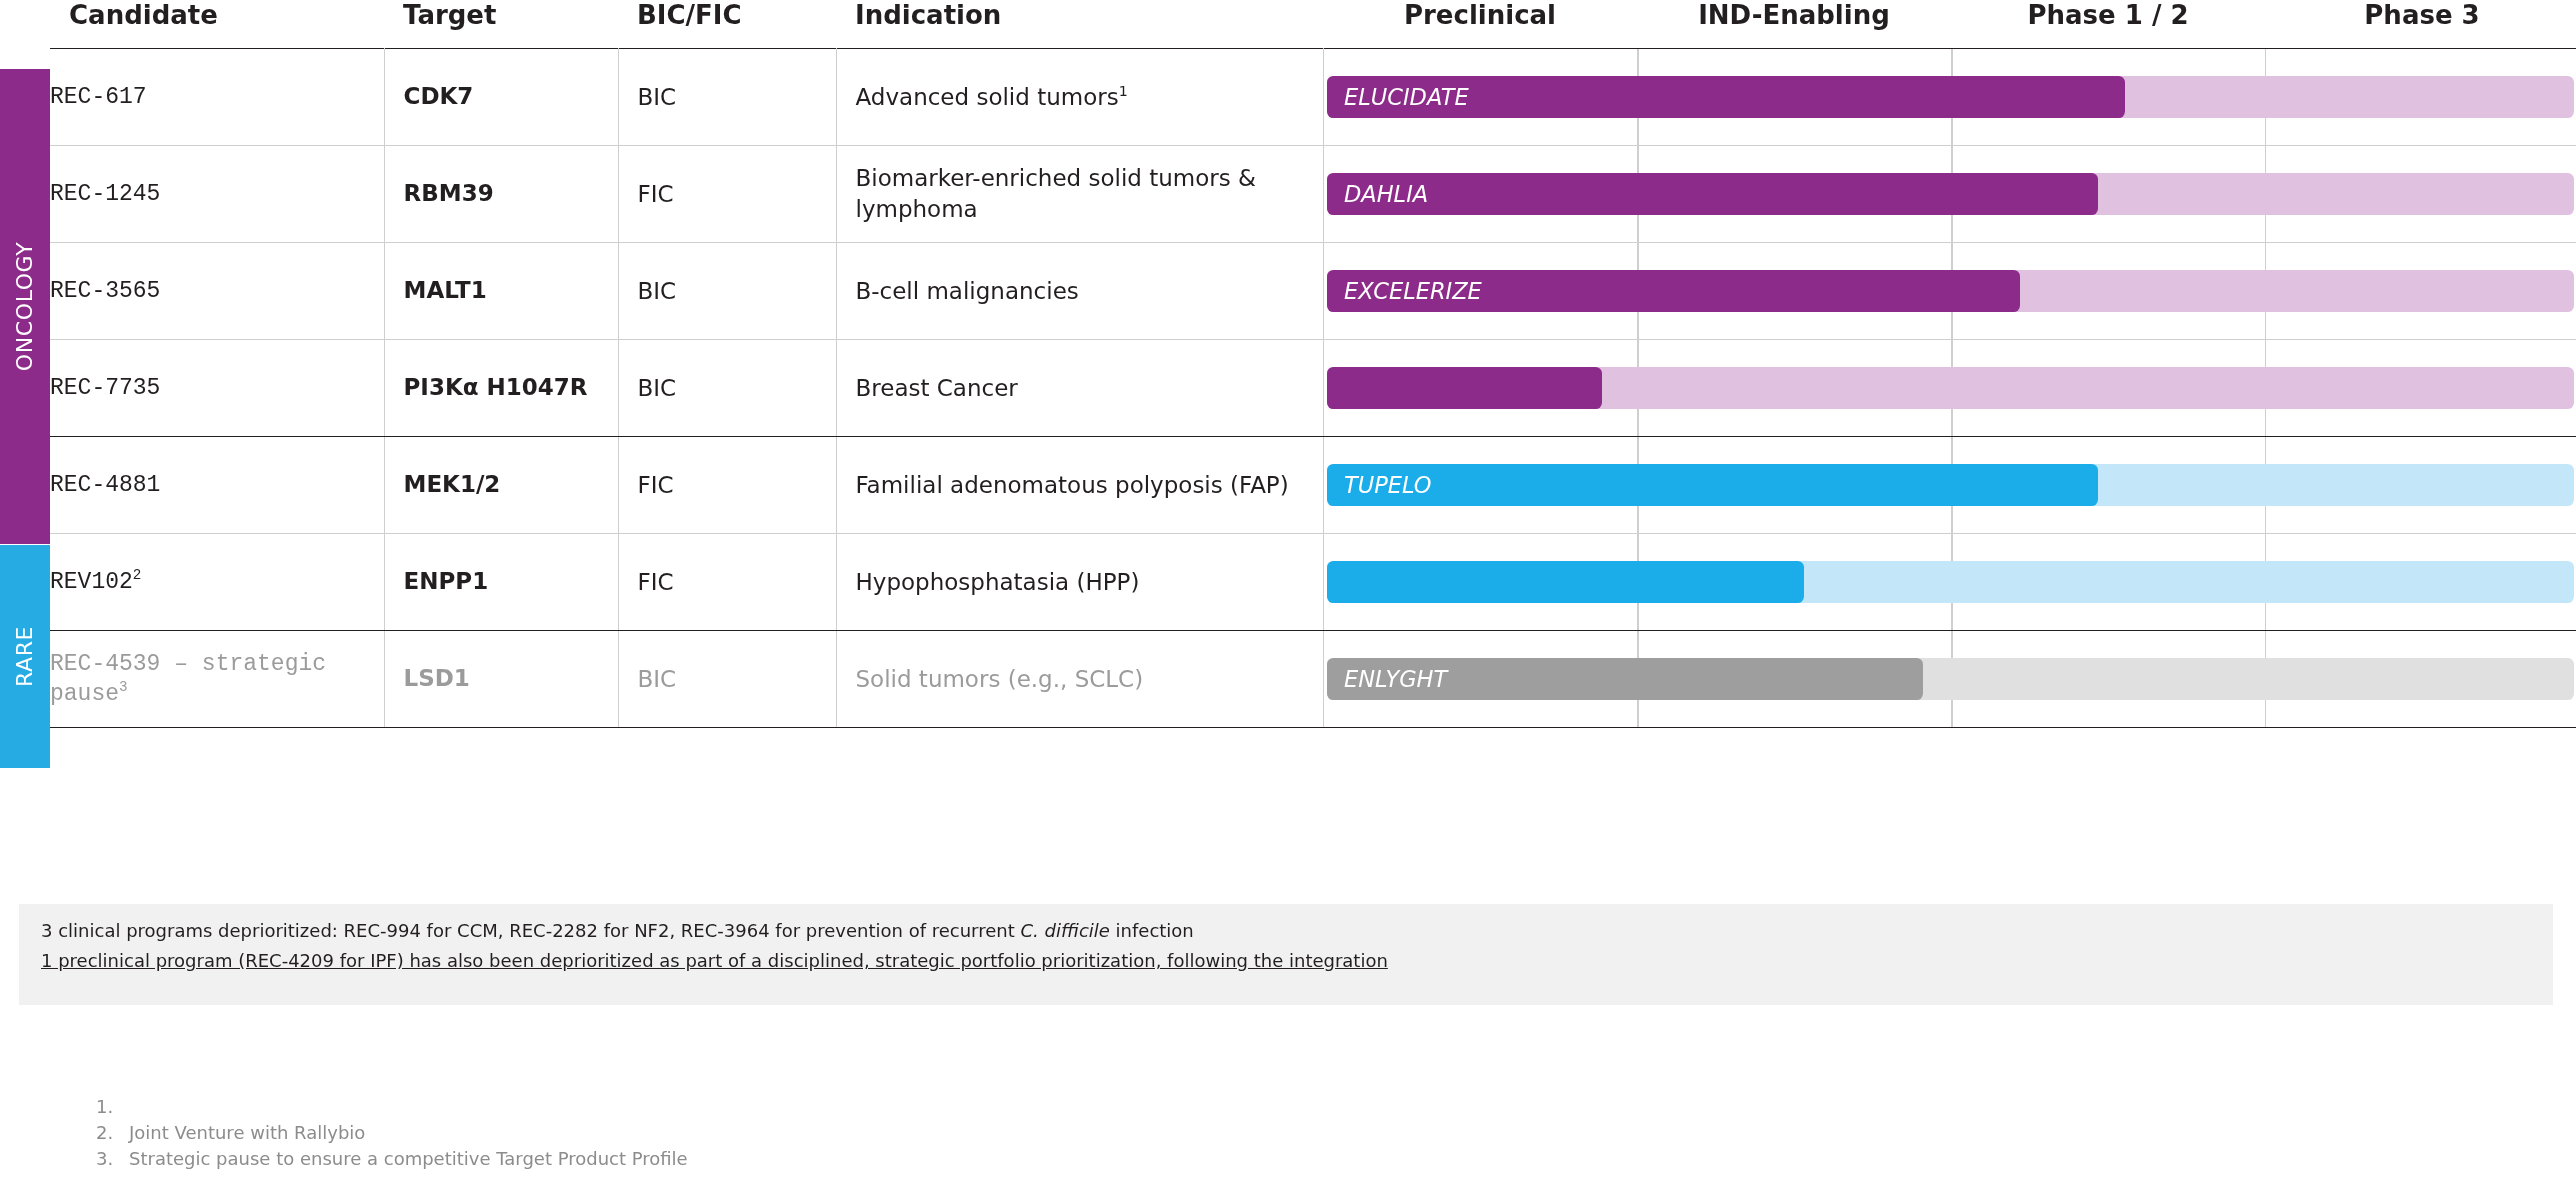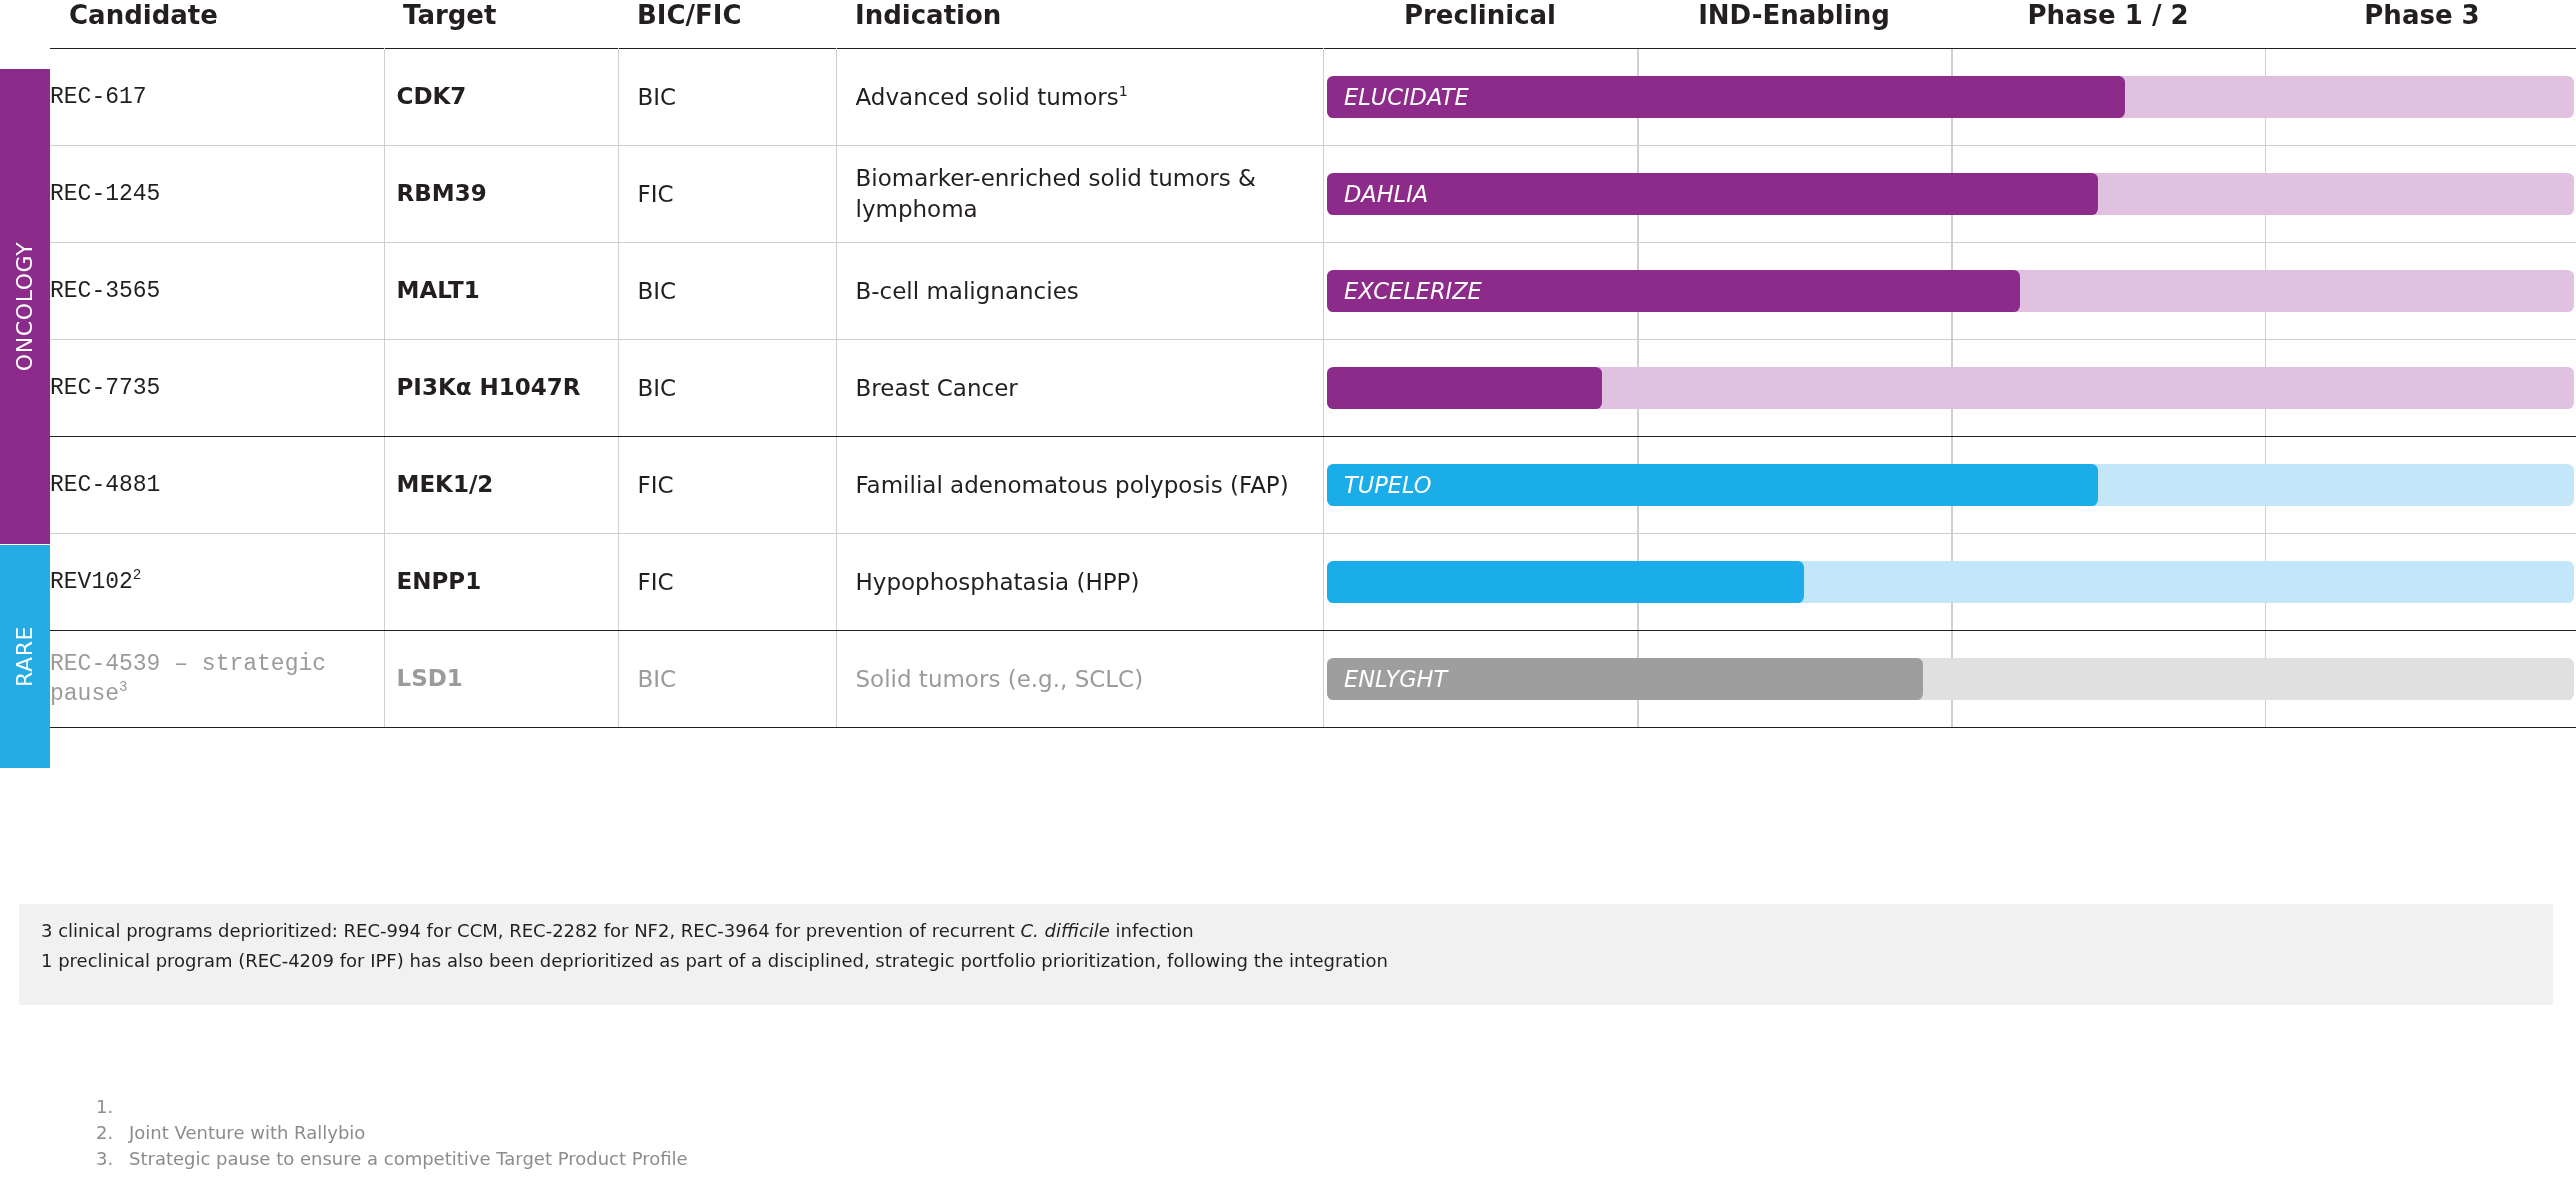--- a/index.html
+++ b/index.html
@@ -41,21 +41,21 @@
 
   tbody td{
     font-size:23px;padding:16.7px 0;vertical-align:middle;
     border-bottom:1.3px solid #cfcfcf;
     background:#fff;
   }
   tbody tr.last-onc td{border-bottom:1.9px solid #231f20;margin-left:15px;}
   tbody tr.last-rare td{border-bottom:1.9px solid #231f20;}
   tbody tr.paused td{color:#9b9b9b;}
   td.cand{padding-right:10.3px;border-right:1.3px solid #cfcfcf;line-height:1.25;font-family:Liberation Mono, monospace;}
-  td.target{padding-left:12px;font-weight:bold;border-right:1.3px solid #cfcfcf;line-height:1.2;}
+  td.target{padding-left:19px;font-weight:bold;border-right:1.3px solid #cfcfcf;line-height:1.2;}
   td.bic{padding-left:19px;border-right:1.3px solid #cfcfcf;}
   td.ind{padding-left:19px;padding-right:15.4px;line-height:1.3;border-right:1.3px solid #cfcfcf;}
 
   
   td.barcell{padding:0;position:relative;border-bottom:1.3px solid #cfcfcf;}
   tr.last-onc td.barcell{border-bottom:1.9px solid #231f20;}
   tr.last-rare td.barcell{border-bottom:1.9px solid #231f20;}
   .barwrap{position:relative;height:100%;min-height:96px;}
   .gridline{position:absolute;top:0;bottom:0;width:1.3px;background:#cfcfcf;}
   .track{
@@ -67,21 +67,21 @@
     font-style:italic;font-size:22.5px;color:#ffffff;padding-left:16.7px;white-space:nowrap;
   }
   sup{font-size:0.62em;vertical-align:super;}
 
   
   .notes{
     position:absolute;left:19px;top:904px;width:2534px;background:#f1f1f1;
     padding:15.4px 22px 16.7px 22px;box-sizing:border-box;
   }
   .notes p{margin:0 0 6.4px 0;font-size:18px;color:#231f20;line-height:1.3;}
-  .notes p:last-child{margin-bottom:16px;}
+  .notes p:last-child{margin-bottom:16px;text-decoration:underline;}
   .notes i{font-style:italic;}
 
   
   .footnotes{position:absolute;left:96px;top:1094px;width:2373px;}
   .footnotes .fn{font-size:18px;color:#8c8c8c;line-height:1.45;display:flex;}
   .footnotes .fn .num{width:33px;flex:none;}
 </style>
 </head>
 <body>
 

